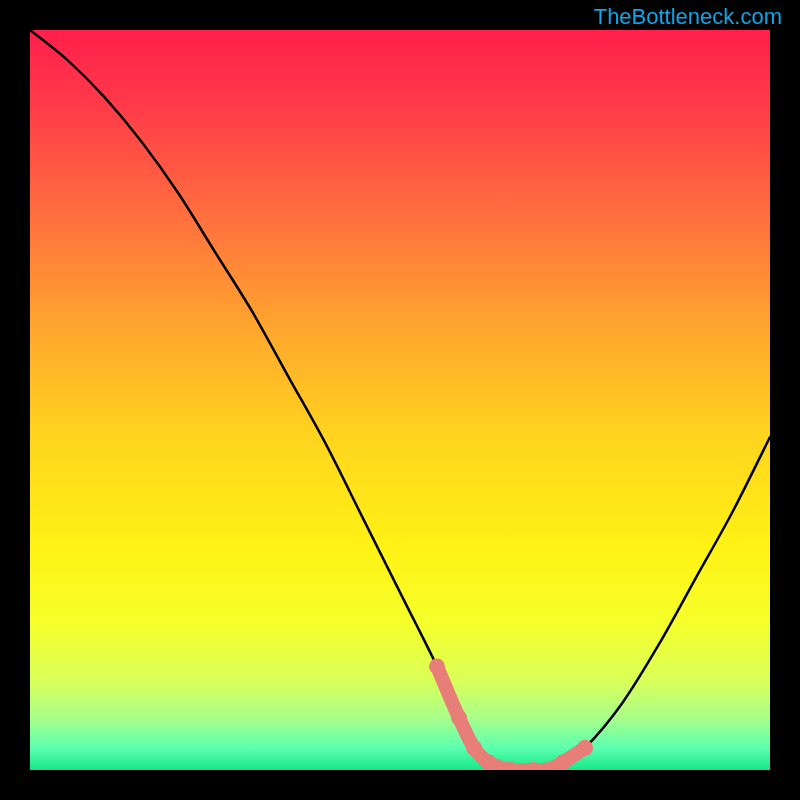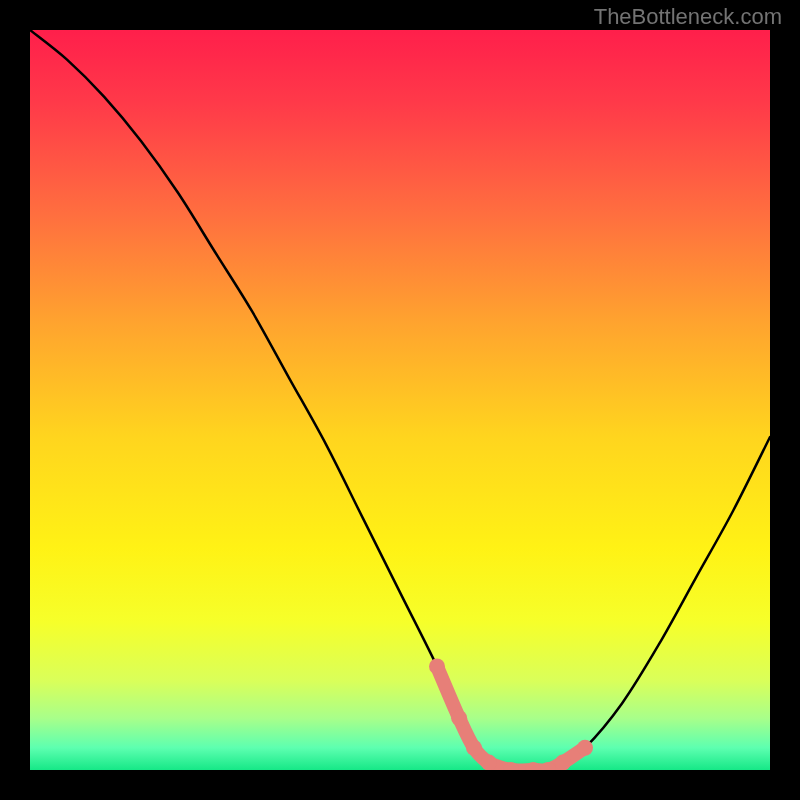--- a/index.html
+++ b/index.html
@@ -8,21 +8,21 @@
     width: 800px;
     height: 800px;
     background: #000;
     position: relative;
     font-family: Arial, sans-serif;
   }
   .watermark {
     position: absolute;
     top: 4px;
     right: 18px;
-    color: #737373;
+    color: #0ea5e9;
     font-size: 22px;
     font-weight: 500;
     z-index: 10;
   }
   .plot-area {
     position: absolute;
     left: 30px;
     top: 30px;
     width: 740px;
     height: 740px;

